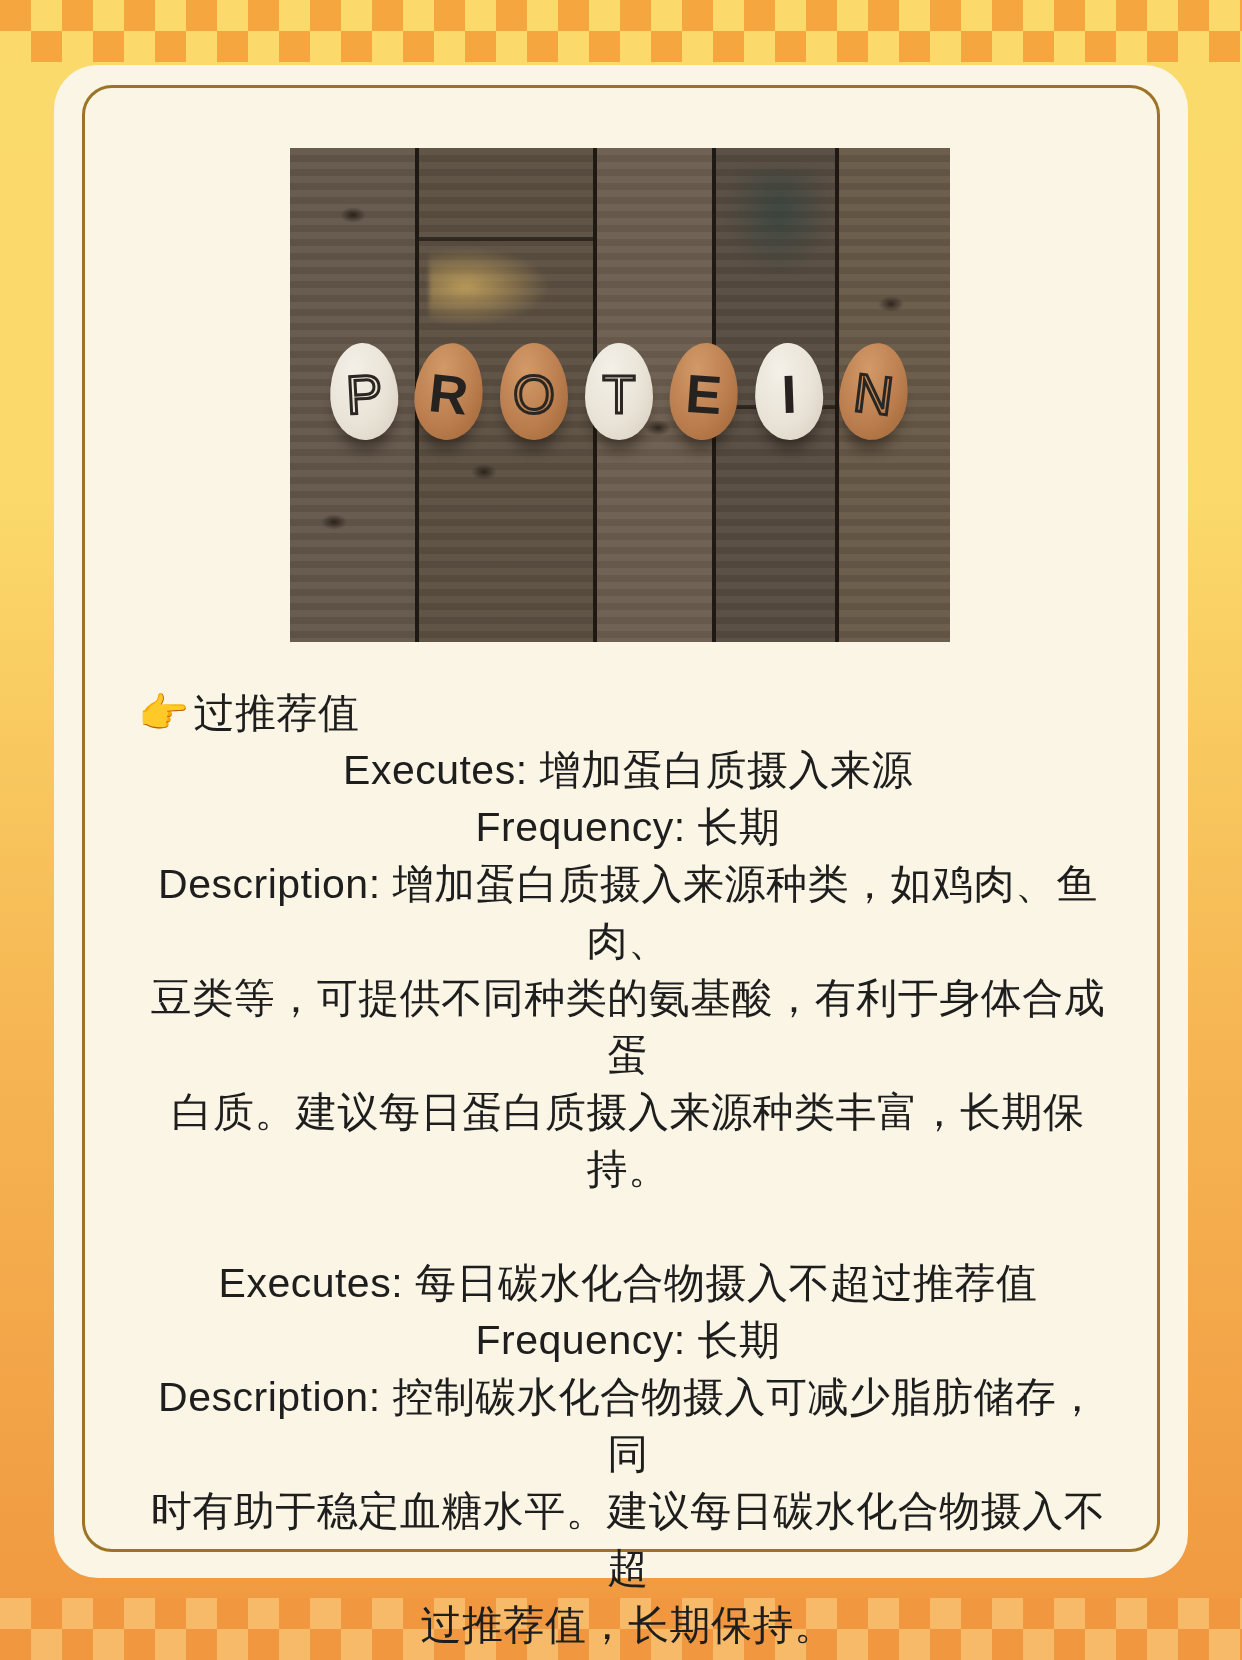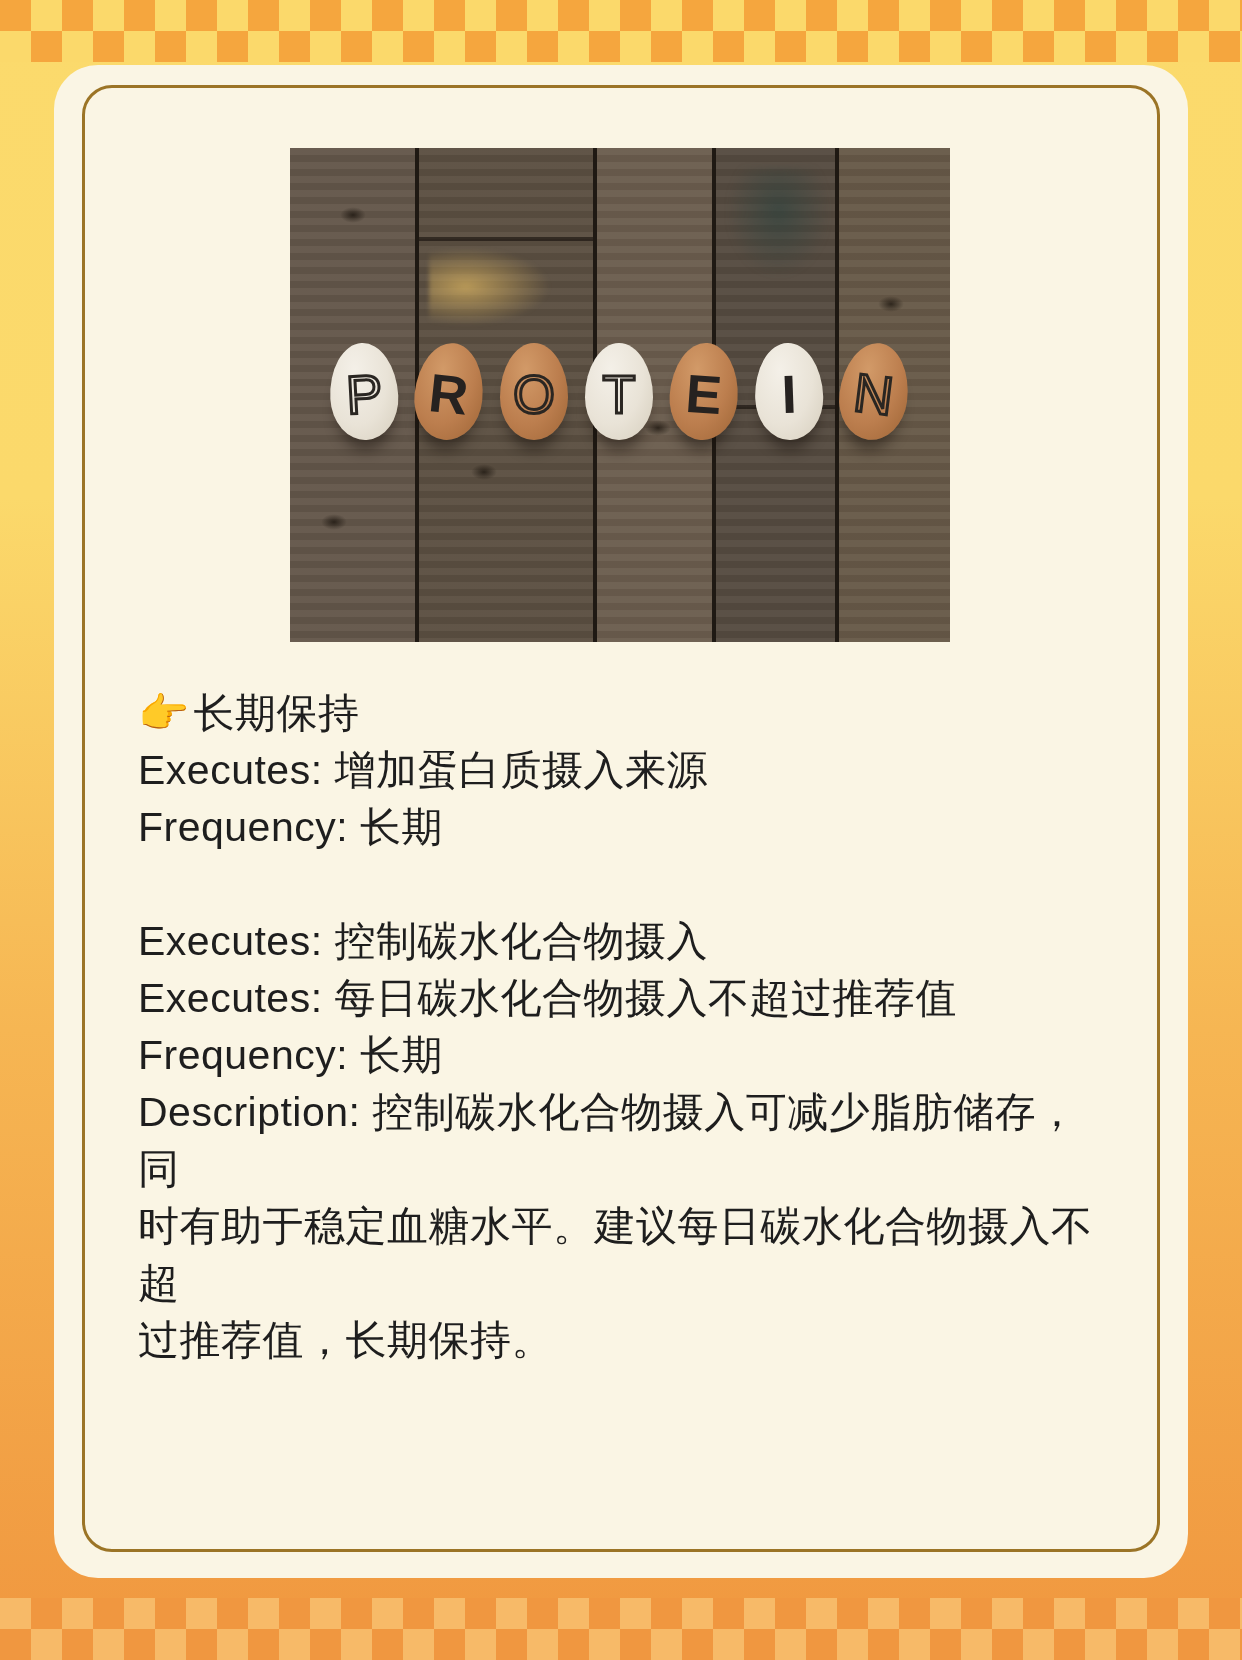--- a/index.html
+++ b/index.html
@@ -51,21 +51,21 @@
   .letter{font-size:54px;line-height:1;font-weight:800;color:#262220;margin-top:4px;}
   @supports (-webkit-text-stroke: 2px #000){
     .outline .letter{color:transparent;-webkit-text-stroke:3px #2A2622;font-weight:500;}
   }
   
   .content{position:absolute;left:84px;top:620px;width:980px;
     font-size:41px;line-height:57px;color:#1E1E1E;font-weight:500;letter-spacing:0.5px;}
   .title-line{white-space:nowrap;}
   .emoji{color:#F2C14E;margin-right:4px;}
   .section{margin:0 0 57px 0;}
-  .section div{white-space:pre-line;}
+  .section div{white-space:pre-line;text-align:center;}
 </style>
 </head>
 <body>
 
 <div class="page">
 
   <div class="checker top"></div>
   <div class="checker bottom"></div>
 
   <div class="card">
@@ -112,30 +112,32 @@
             <span class="letter">I</span>
           </div>
         <div class="egg egg-brown outline">
             <span class="letter">N</span>
           </div>
       </div>
     </div>
 
     <div class="content">
       <div class="title-line">
-        <span class="emoji">👉</span><span>长期保持</span>
+        <span class="emoji">👉</span><span>过推荐值</span>
       </div>
 
       <div class="section">
         <div>Executes: 增加蛋白质摄入来源</div>
         <div>Frequency: 长期</div>
+        <div>Description: 增加蛋白质摄入来源种类，如鸡肉、鱼肉、
+豆类等，可提供不同种类的氨基酸，有利于身体合成蛋
+白质。建议每日蛋白质摄入来源种类丰富，长期保持。</div>
       </div>
 
       <div class="section">
-        <div>Executes: 控制碳水化合物摄入</div>
         <div>Executes: 每日碳水化合物摄入不超过推荐值</div>
         <div>Frequency: 长期</div>
         <div>Description: 控制碳水化合物摄入可减少脂肪储存，同
 时有助于稳定血糖水平。建议每日碳水化合物摄入不超
 过推荐值，长期保持。</div>
       </div>
     </div>
   </div>
 </div>
 

